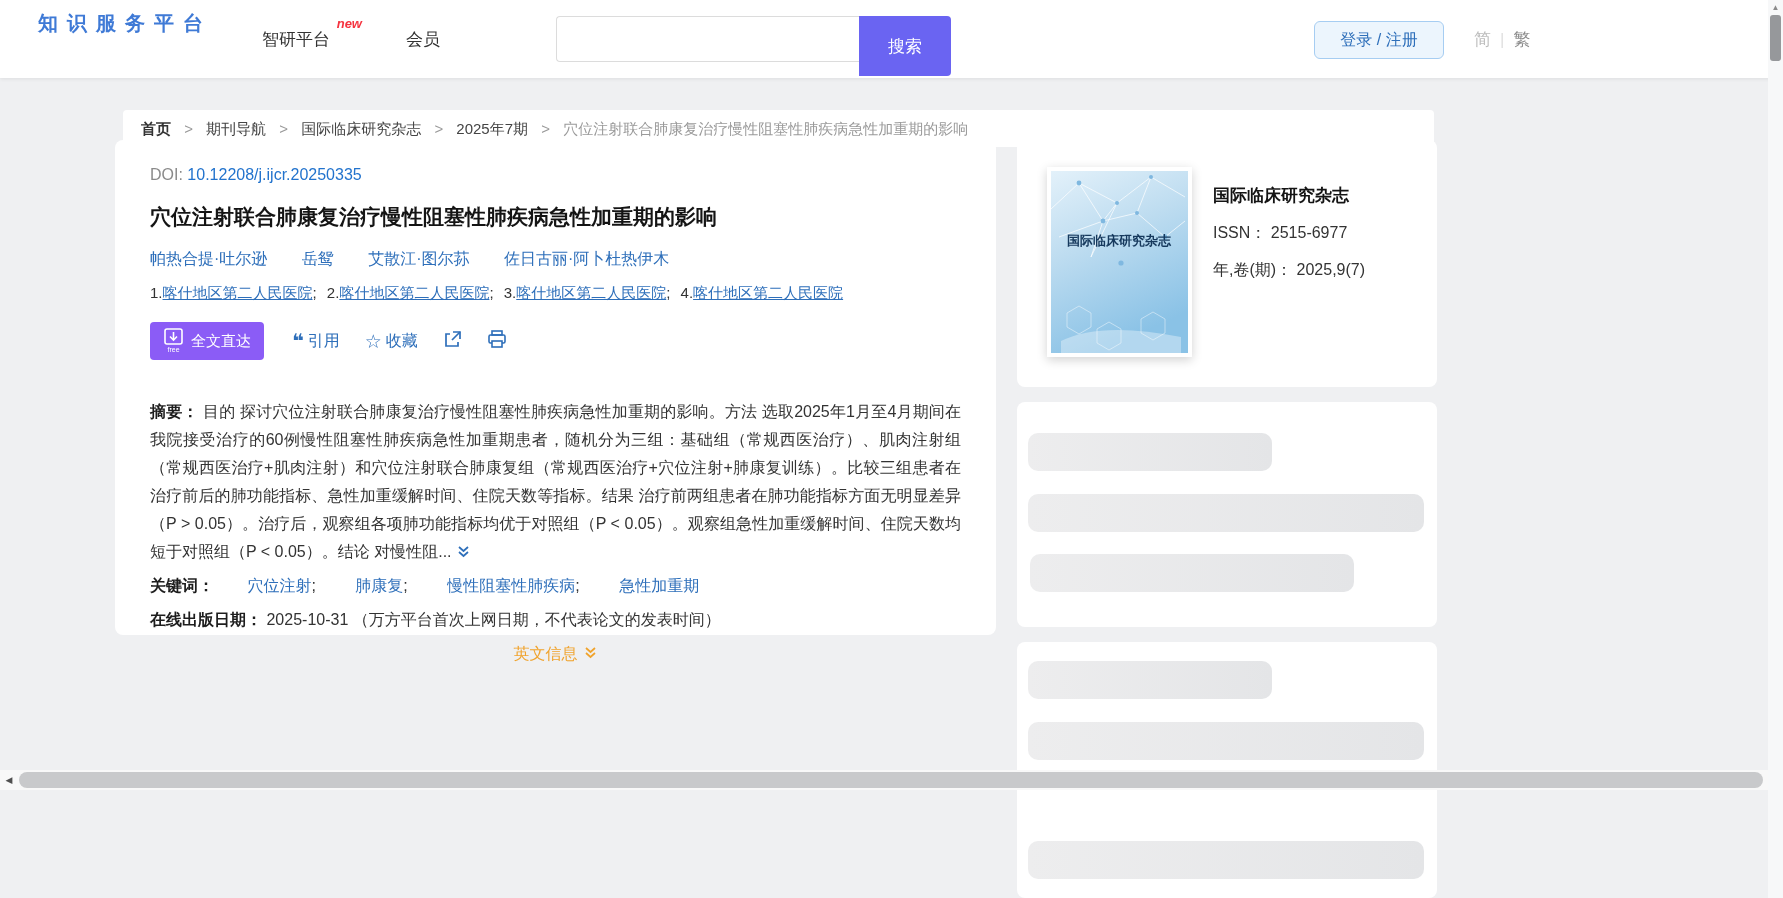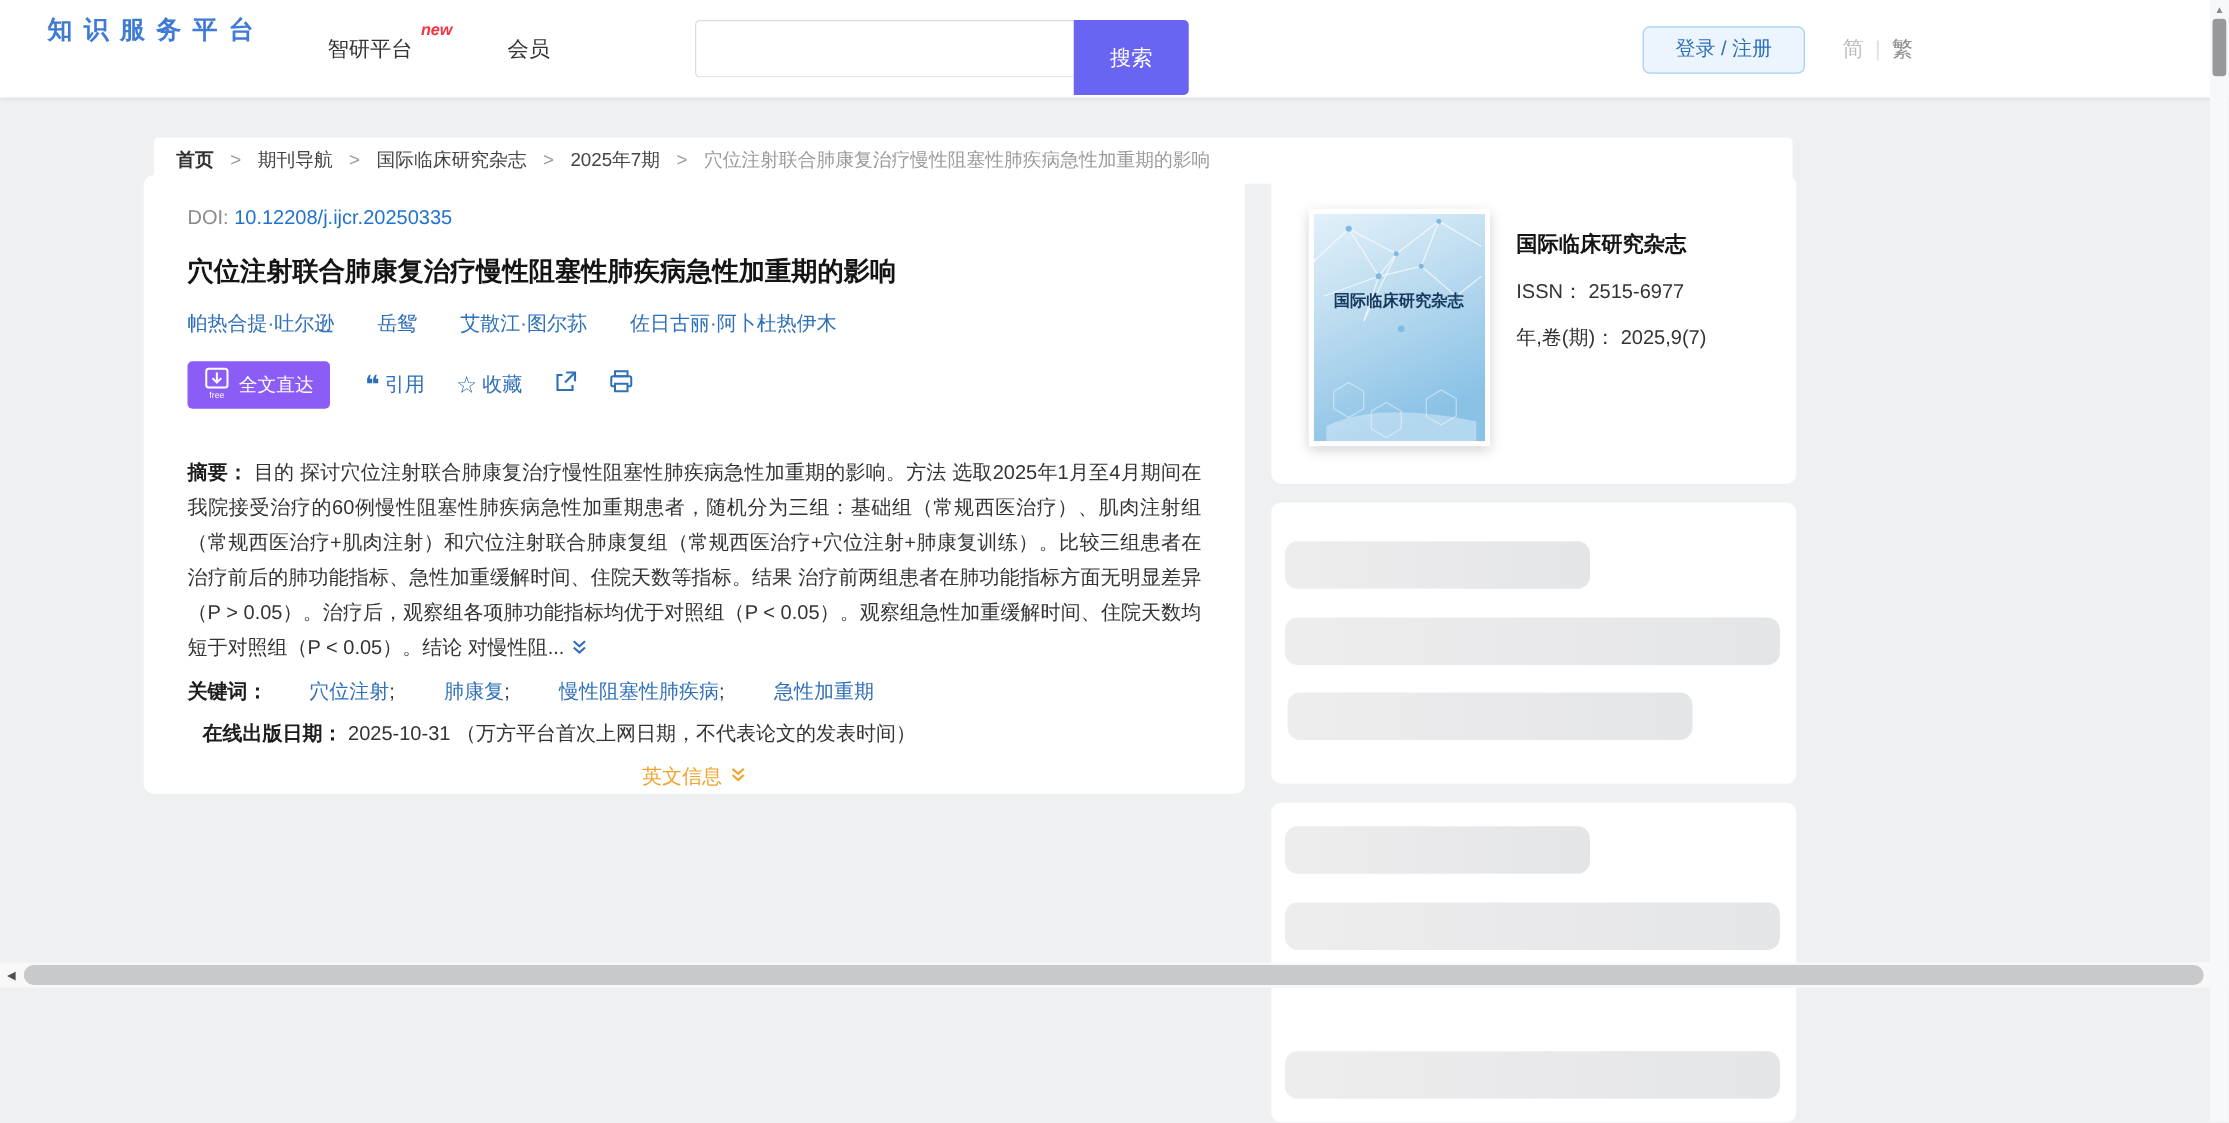--- a/index.html
+++ b/index.html
@@ -65,21 +65,21 @@
   .act:first-of-type { margin-left:28px; }
   .quote-glyph { font-size:20px; line-height:1; font-weight:bold; }
   .star-glyph { font-size:19px; line-height:1; }
   .abstract { margin-top:38px; font-size:16px; line-height:28px; text-align:justify; color:#333; }
   .abstract b { color:#1d1d1d; }
   .expand-ico { display:inline-block; vertical-align:-2px; cursor:pointer; }
   .kw-row { margin-top:8px; font-size:16px; }
   .kw-label, .date-label { font-weight:bold; color:#1d1d1d; }
   .kw-link { color:#2e6fba; cursor:pointer;margin-left:29px; }
   .kw-sep { color:#333; margin-right:6px; }
-  .date-row { margin-top:13px; font-size:16px;margin-left:12px; }
+  .date-row { margin-top:13px; font-size:16px; }
   .english-row { margin-top:13px; display:flex; justify-content:center; align-items:center; gap:5px;
                  color:#f0a32d; font-size:16px; cursor:pointer; }
 
   
   .j-card { position:absolute; left:1017px; top:140px; width:420px; height:247px; background:#fff; border-radius:8px; }
   .j-cover { position:absolute; left:30px; top:27px; width:145px; height:190px; background:#fff; padding:4px;
              box-shadow:0 3px 10px rgba(0,0,0,.18); cursor:pointer; }
   .j-info { position:absolute; left:196px; top:44px; }
   .j-name { font-size:17px; font-weight:bold; color:#141414; cursor:pointer; }
   .j-line { margin-top:16px; font-size:16px; color:#333; }
@@ -148,20 +148,26 @@
 
   <div class="art-title">穴位注射联合肺康复治疗慢性阻塞性肺疾病急性加重期的影响</div>
 
   <div class="authors">
     <span class="author">帕热合提·吐尔逊</span>
     <span class="author">岳鸳</span>
     <span class="author">艾散江·图尔荪</span>
     <span class="author">佐日古丽·阿卜杜热伊木</span>
   </div>
 
+  <div class="affils">
+    <span>1.</span><span class="affil-link">喀什地区第二人民医院</span><span class="affil-sep">;</span>
+    <span>2.</span><span class="affil-link">喀什地区第二人民医院</span><span class="affil-sep">;</span>
+    <span>3.</span><span class="affil-link">喀什地区第二人民医院</span><span class="affil-sep">;</span>
+    <span>4.</span><span class="affil-link">喀什地区第二人民医院</span>
+  </div>
 
   <div class="actions">
     <button class="btn-fulltext">
       <span>
         <svg width="21" height="26" viewBox="0 0 21 26">
           <rect x="2" y="2" width="17" height="15" rx="2" fill="none" stroke="#fff" stroke-width="1.6"></rect>
           <line x1="10.5" y1="5" x2="10.5" y2="12" stroke="#fff" stroke-width="1.6"></line>
           <polyline points="7,9.5 10.5,13 14,9.5" fill="none" stroke="#fff" stroke-width="1.6"></polyline>
           <text x="10.5" y="25" text-anchor="middle" font-size="7" fill="#fff" font-family="Liberation Sans,sans-serif">free</text>
         </svg>

